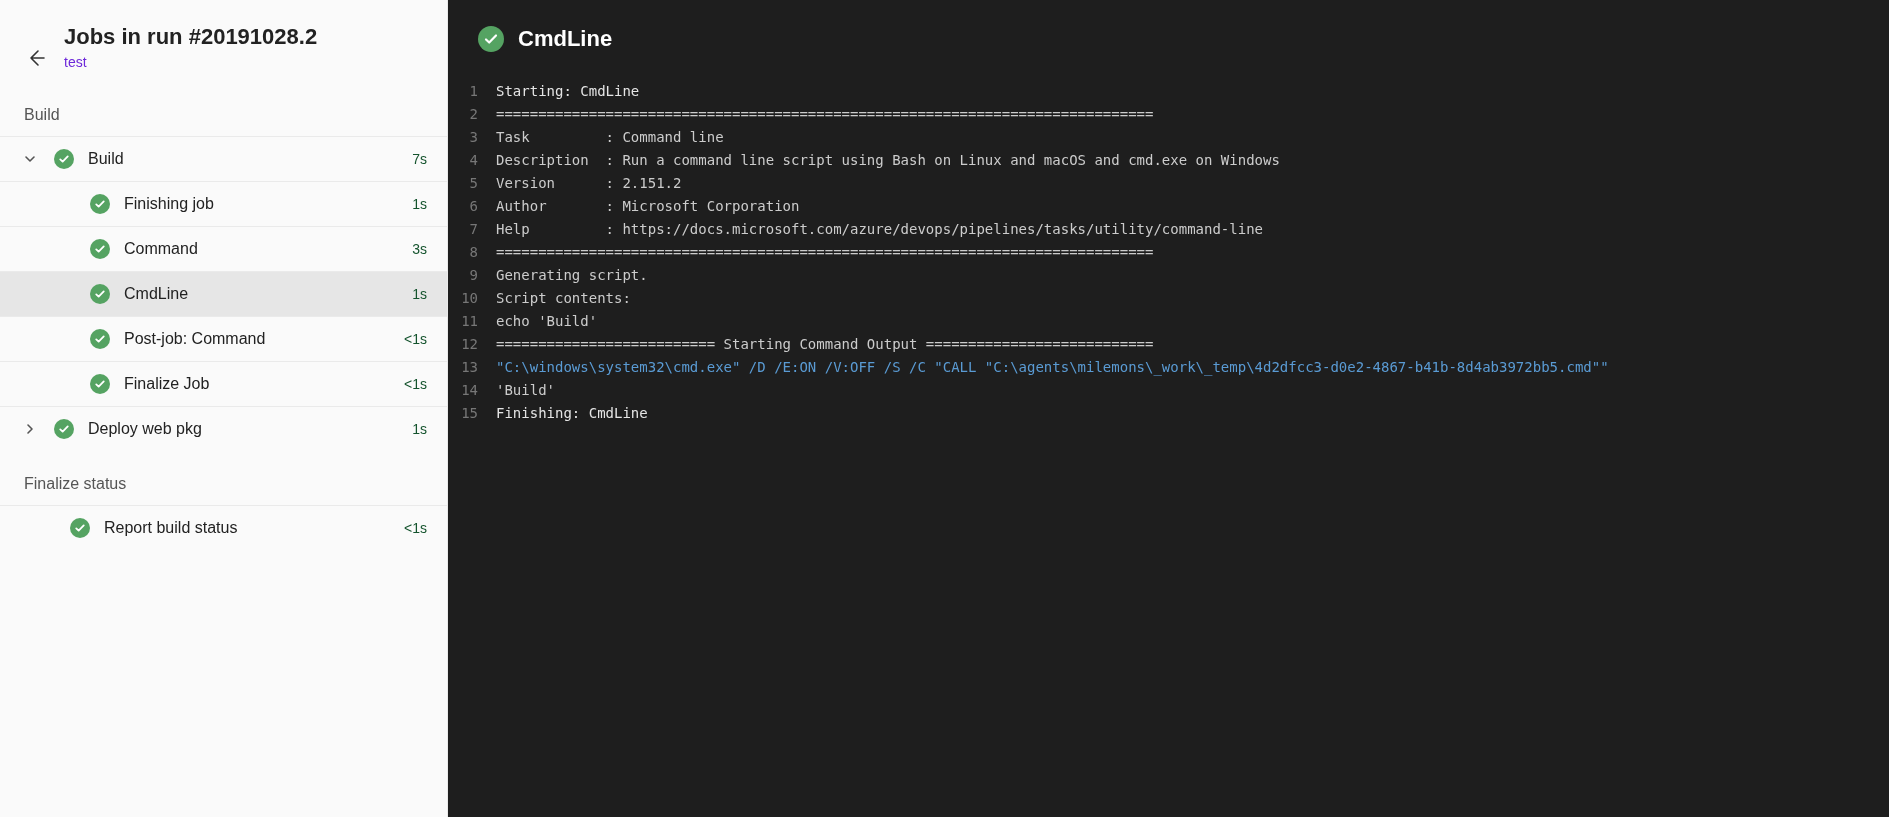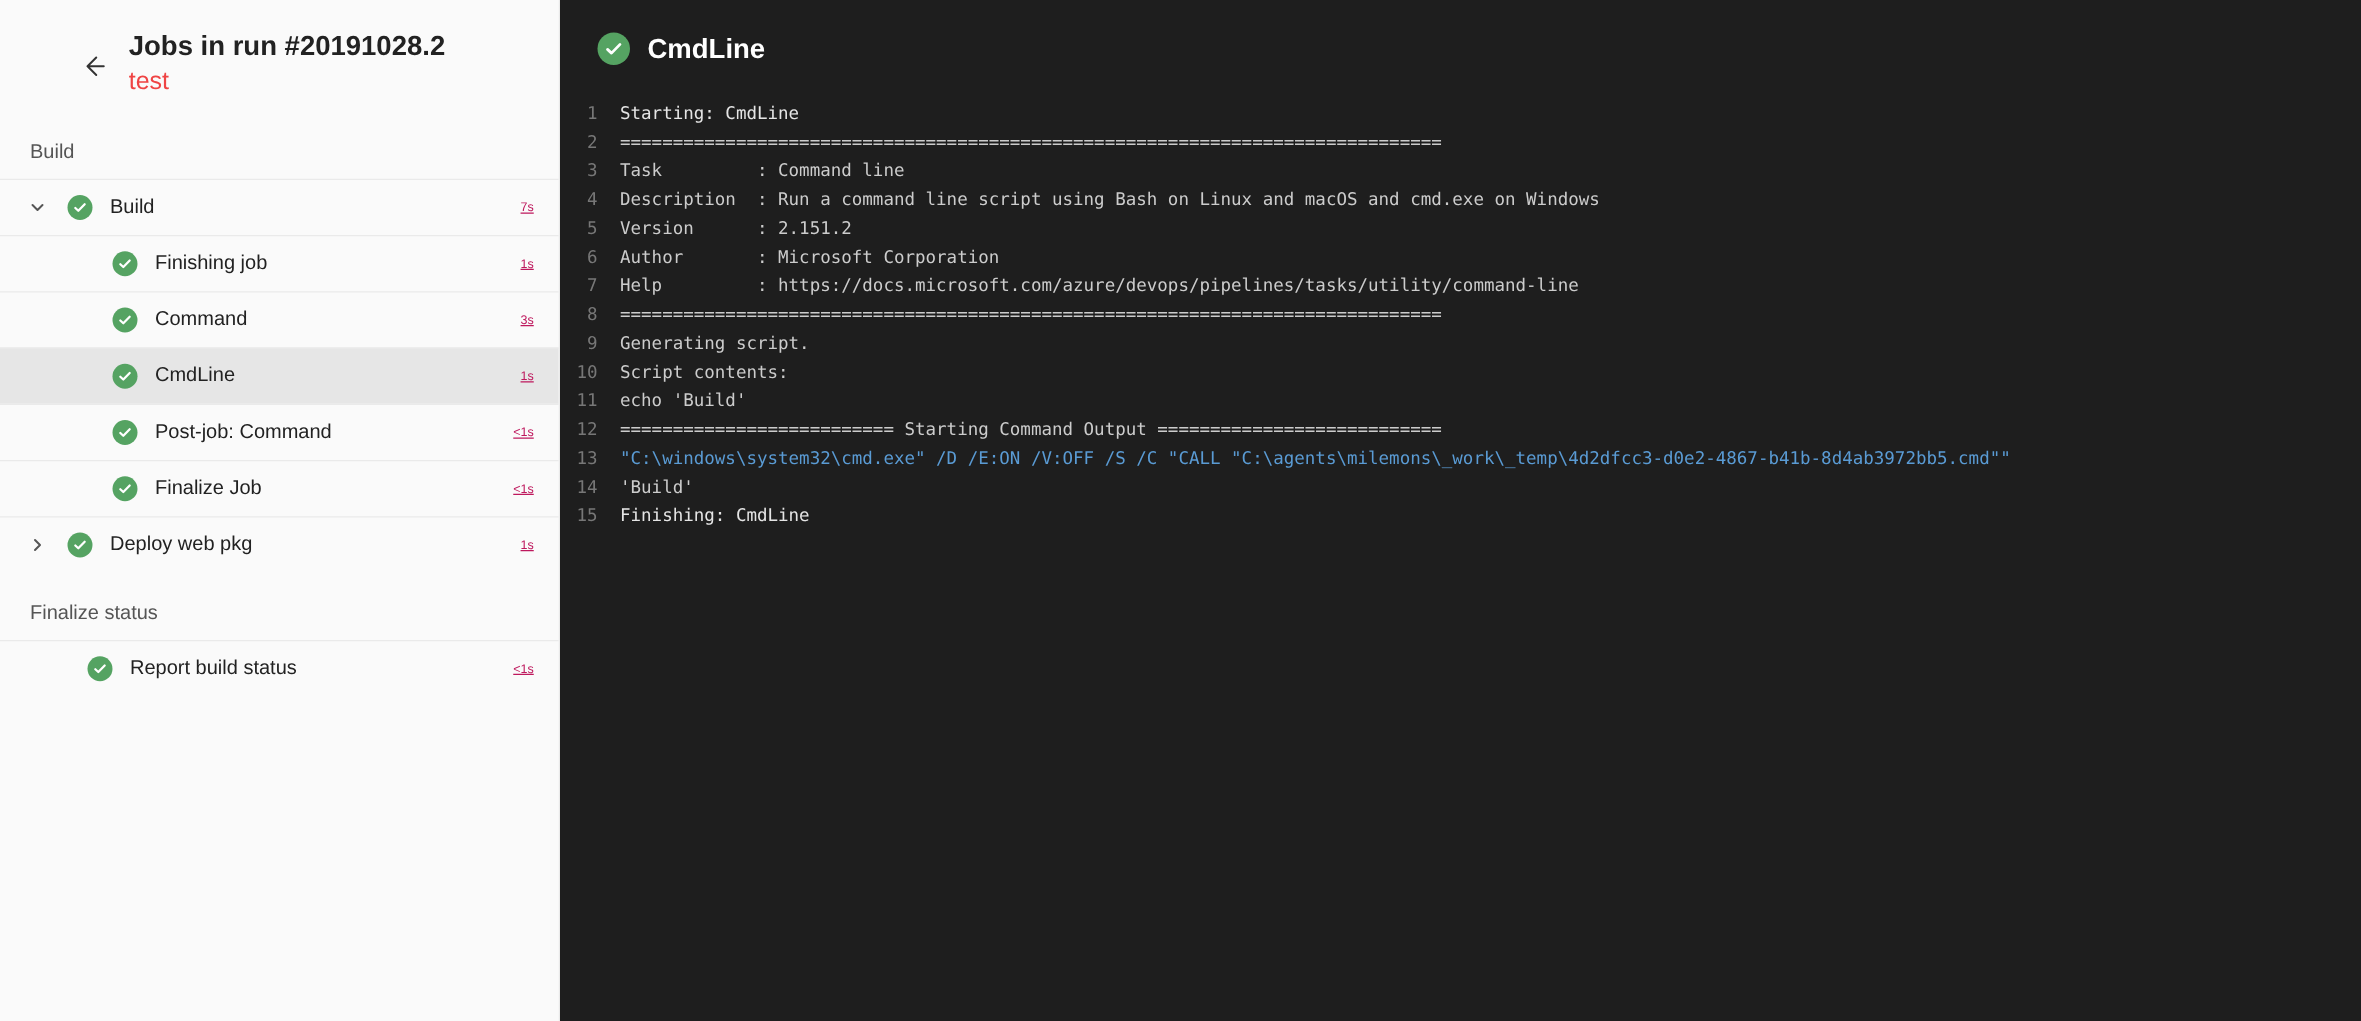--- a/index.html
+++ b/index.html
@@ -13,39 +13,38 @@
   }
   .sidebar {
     width: 448px;
     background: #fafafa;
     border-right: 1px solid #eaeaea;
     overflow-y: auto;
   }
   .header {
     padding: 24px 24px 12px 24px;
     display: flex;
-    align-items: center;
+    align-items: flex-end;
     gap: 16px;
-    margin-left: 39px;
   }
   .back-btn {
     width: 24px; height: 24px;
     display: flex; align-items: center; justify-content: center;
     cursor: pointer;
     margin-top: 4px;
   }
   .header-text { flex: 1; }
   .header-title {
     font-size: 22px;
     font-weight: 600;
     color: #222;
   }
   .header-subtitle {
-    font-size: 20px;
-    color: #ef4444;
+    font-size: 14px;
+    color: #6d28d9;
     margin-top: 4px;
   }
   .section-label {
     font-size: 16px;
     color: #555;
     padding: 24px 24px 12px 24px;
   }
   .tree-row {
     display: flex;
     align-items: center;
@@ -69,23 +68,22 @@
     background: #55a362;
     display: flex; align-items: center; justify-content: center;
     flex-shrink: 0;
   }
   .row-label {
     flex: 1;
     font-size: 16px;
     color: #222;
   }
   .row-time {
-    font-size: 10px;
-    color: #be185d;
-    text-decoration: underline;
+    font-size: 14px;
+    color: #14532d;
   }
   .main {
     flex: 1;
     background: #1e1e1e;
     color: #ddd;
     display: flex;
     flex-direction: column;
   }
   .main-header {
     display: flex;

